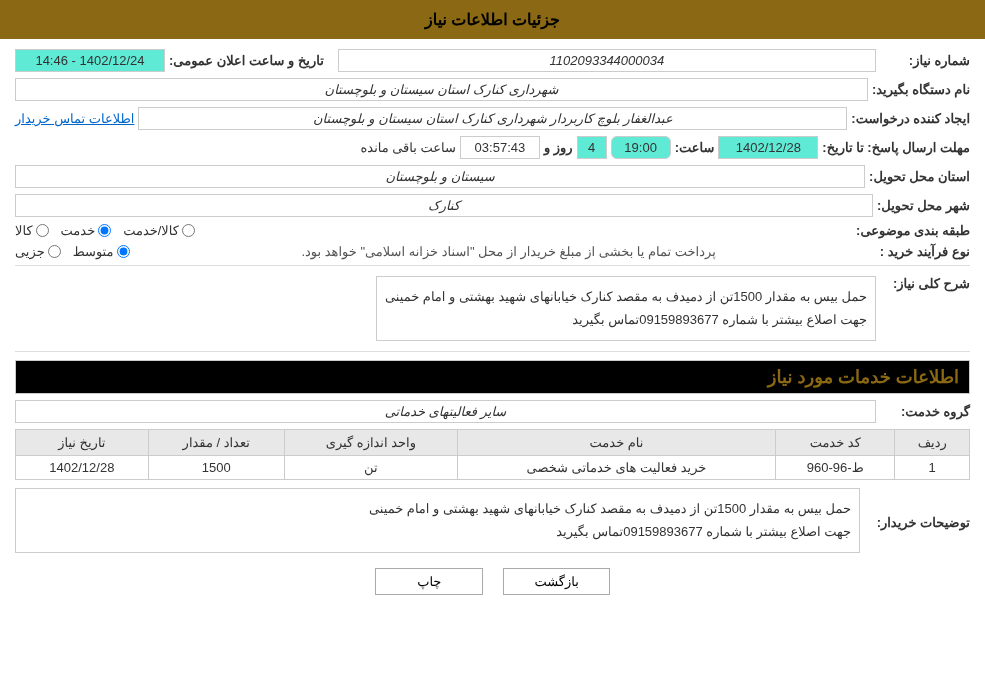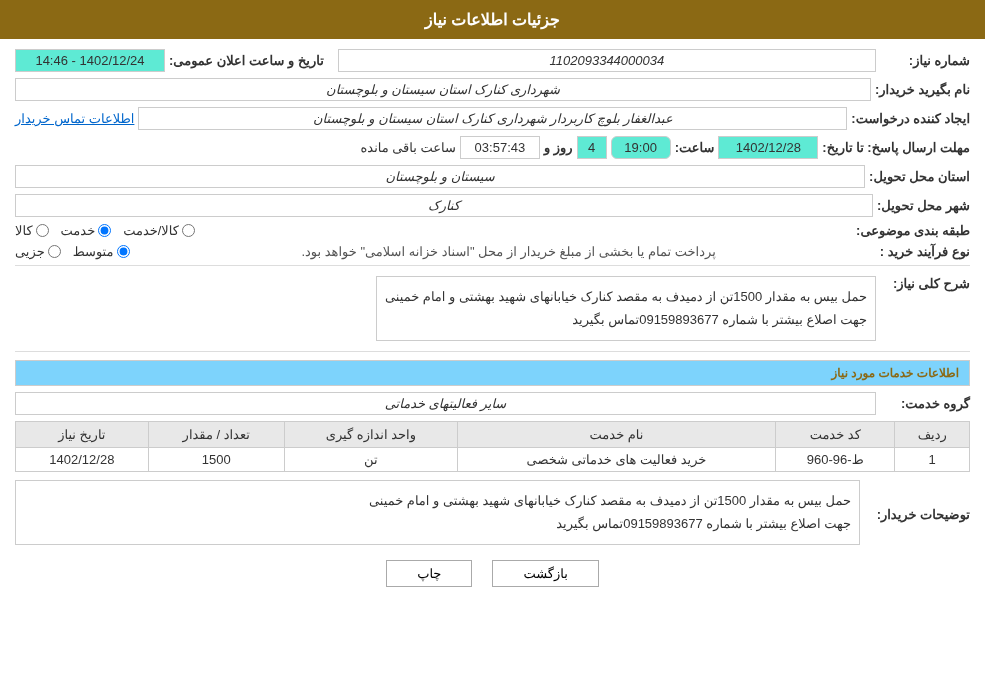--- a/index.html
+++ b/index.html
@@ -11,21 +11,21 @@
       color: #333;
     }
     .page-container {
       max-width: 985px;
       margin: 0 auto;
       background: #fff;
       min-height: 691px;
     }
     .header-bar {
       background: #8B6914;
-      color: #ffffff;
+      color: #000000;
       text-align: center;
       padding: 10px 0;
       font-size: 16px;
       font-weight: bold;
     }
     .main-content {
       padding: 10px 15px;
       background: #fff;
     }
     .info-row {
@@ -72,27 +72,27 @@
       align-items: center;
       flex: 1;
       justify-content: flex-end;
     }
     .radio-item {
       display: flex;
       align-items: center;
       gap: 3px;
     }
     .section-title {
-      background: #7dd3fc;
+      background: #000000;
       border: 1px solid #ccc;
       padding: 5px 10px;
       font-weight: bold;
       color: #8B6914;
       margin: 8px 0 6px 0;
-      font-size: 12px;
+      font-size: 18px;
     }
     .description-box {
       border: 1px solid #ccc;
       background: #fff;
       padding: 8px;
       min-height: 60px;
       text-align: right;
       line-height: 1.8;
       margin: 4px 0;
       direction: rtl;
@@ -133,21 +133,21 @@
     .buttons-row {
       display: flex;
       justify-content: center;
       gap: 20px;
       margin-top: 15px;
       padding-bottom: 15px;
     }
     .btn-print {
       background: #fff;
       border: 1px solid #aaa;
-      padding: 5px 30px;
+      padding: 5px 41px;
       cursor: pointer;
       font-size: 13px;
       font-family: Tahoma, Arial, sans-serif;
     }
     .btn-back {
       background: #fff;
       border: 1px solid #aaa;
       padding: 5px 30px;
       cursor: pointer;
       font-size: 13px;
@@ -189,21 +189,21 @@
   <div class="main-content">
 
     <div class="info-row">
       <span class="label">شماره نیاز:</span>
       <div class="value-box wide">1102093344000034</div>
       <span class="inline-label" style="margin-right:10px;">تاریخ و ساعت اعلان عمومی:</span>
       <div class="small-box" style="min-width:150px;">1402/12/24 - 14:46</div>
     </div>
 
     <div class="info-row">
-      <span class="label">نام بگیرید خریدار:</span>
+      <span class="label">نام دستگاه بگیرید:</span>
       <div class="value-box">شهرداری کنارک استان سیستان و بلوچستان</div>
     </div>
 
     <div class="info-row">
       <span class="label">ایجاد کننده درخواست:</span>
       <div class="value-box">عبدالغفار بلوچ کاربردار شهرداری کنارک استان سیستان و بلوچستان</div>
       <span class="blue-link">اطلاعات تماس خریدار</span>
     </div>
 
     <div class="info-row">

